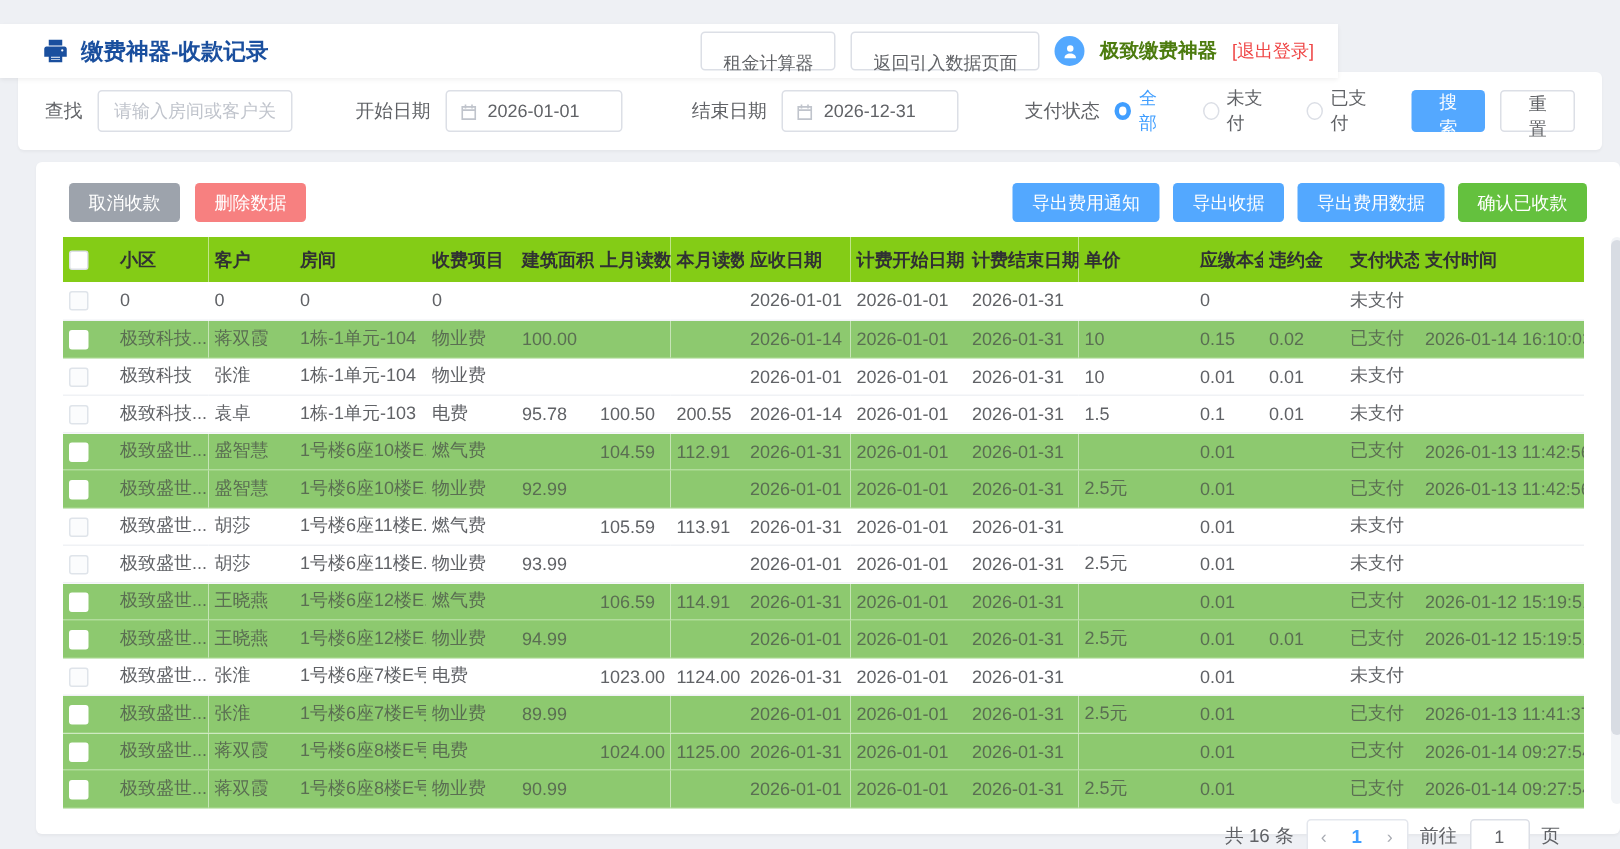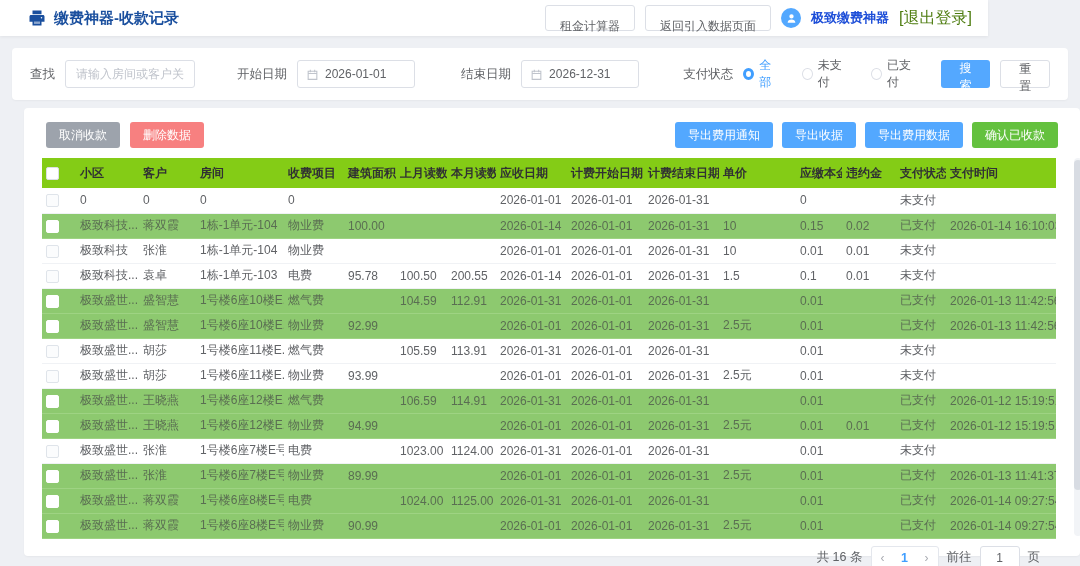--- a/index.html
+++ b/index.html
@@ -1,29 +1,29 @@
 <!DOCTYPE html>
 <html><head>
 <meta charset="utf-8">
 <style>
   * { margin:0; padding:0; box-sizing:border-box; }
   html,body { width:1080px; height:566px; overflow:hidden; }
   body { font-family:"Liberation Sans","DejaVu Sans",sans-serif; background:#eef0f4; font-size:12px; color:#606266; }
 
   
-  .topbar { position:absolute; left:0; top:0; width:988px; height:36px; background:#fff;
+  .topbar { position:absolute; left:0; top:16px; width:892px; height:36px; background:#fff;
             box-shadow:0 1px 3px rgba(0,0,0,.06); display:flex; align-items:center; padding:0 16px; z-index:5; }
   .brand { display:flex; align-items:center; gap:8px; margin-left:12px; }
   .brand-title { color:#1a4f9e; font-weight:bold; font-size:15px; }
   .topbar-right { margin-left:auto; display:flex; align-items:center; gap:10px; }
   .top-btn { background:#fff; border:1px solid #dcdfe6; border-radius:3px; height:26px; padding:12px 14px;
              color:#606266; font-size:12px; cursor:pointer; }
   .avatar { width:20px; height:20px; border-radius:50%; background:#53a8ff; display:flex; align-items:center; justify-content:center; }
-  .user-name { color:#1d4ed8; font-weight:bold; font-size:13px; }
-  .logout-link { color:#4d7c0f; font-size:16px; text-decoration:none; }
+  .user-name { color:#4d7c0f; font-weight:bold; font-size:13px; }
+  .logout-link { color:#ef4444; font-size:12px; text-decoration:none; }
 
   
   .card { position:absolute; background:#fff; border-radius:4px; box-shadow:0 1px 2px rgba(0,0,0,.04); }
   .filter-card { left:12px; top:48px; width:1056px; height:52px; display:flex; align-items:center; padding:0 18px; }
   .table-card  { left:24px; top:108px; width:1056px; height:448px; padding:10px 12px 0 12px; }
 
   
   .f-label { color:#606266; font-size:12.5px; margin-right:10px; white-space:nowrap; }
   .text-input { height:28px; border:1px solid #dcdfe6; border-radius:3px; padding:0 10px; font-size:12px;
                 color:#606266; width:130px; font-family:inherit; }

